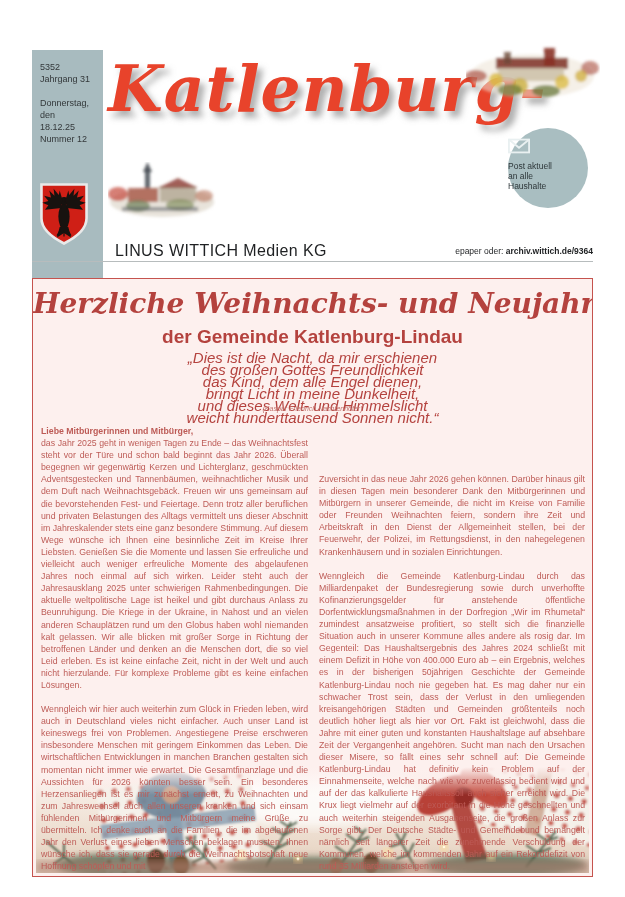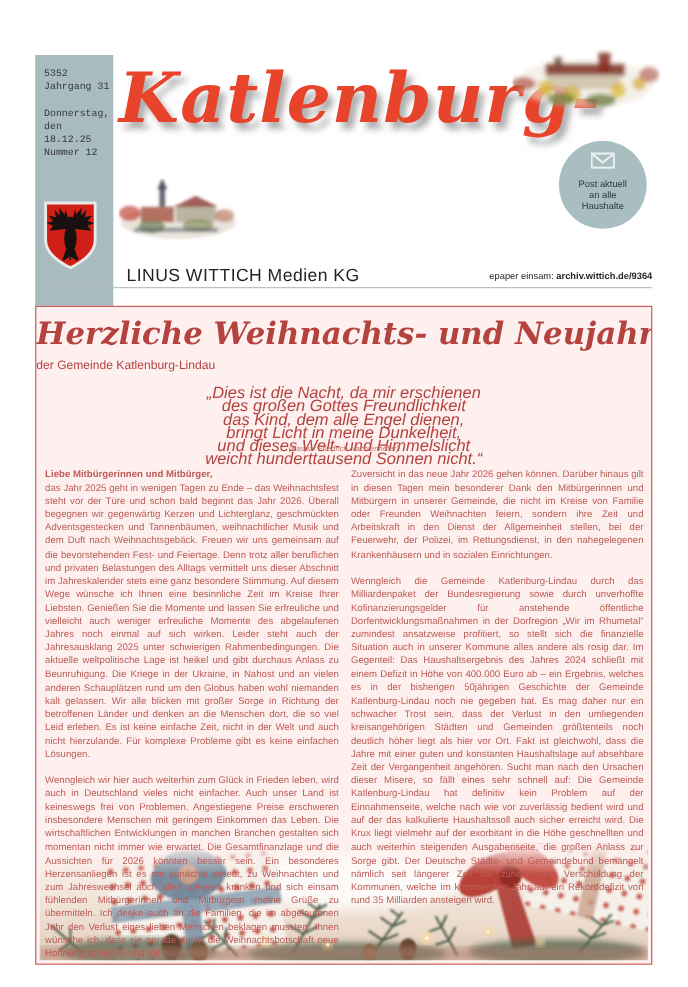--- a/index.html
+++ b/index.html
@@ -1,54 +1,54 @@
 <!DOCTYPE html>
 <html lang="de"><head>
 <meta charset="utf-8">
 <style>
   html,body{margin:0;padding:0;background:#ffffff;}
   .page{position:relative;width:625px;height:897px;background:#ffffff;overflow:hidden;
         font-family:"Liberation Sans","DejaVu Sans",sans-serif;}
   
-  .info-bar{position:absolute;left:32px;top:50px;width:71px;height:264px;background:#a8bbbf;font-family:Liberation Mono, monospace;}
+  .info-bar{position:absolute;left:32px;top:50px;width:71px;height:264px;background:#a8bbbf;}
   .info-bar .txt{position:absolute;left:8px;top:11px;font-size:9px;line-height:12px;color:#33383a;white-space:pre-line;}
   .coat{position:absolute;left:6px;top:131px;width:52px;height:66px;}
   .title-line{position:absolute;font-family:"DejaVu Serif","Liberation Serif",serif;
        font-style:italic;font-weight:bold;color:#e8432b;
        text-shadow:5px 6px 6px rgba(110,110,110,0.55);letter-spacing:1px;white-space:nowrap;}
   .title1{left:108px;top:52px;font-size:63px;}
   .title2{left:228px;top:142px;font-size:63px;}
   .wc{position:absolute;}
   .wc-left{left:108px;top:162px;width:108px;height:60px;}
   .wc-right{left:466px;top:44px;width:134px;height:62px;}
   .badge{position:absolute;left:508px;top:128px;width:80px;height:80px;border-radius:50%;
-         background:#a9bec1;text-align:center;}
+         background:#a9bec1;text-align:left;}
   .badge .env{margin-top:10px;height:16px;}
   .badge .btxt{font-size:8.5px;line-height:10px;color:#2d3639;white-space:pre-line;margin-top:3px;}
   .publisher{position:absolute;left:115px;top:242px;font-size:16px;color:#1f2123;letter-spacing:.4px;}
   .epaper{position:absolute;right:32px;top:246px;font-size:8.5px;color:#1f2123;}
   .epaper b{font-weight:bold;}
   .header-rule{position:absolute;left:32px;top:261px;width:561px;height:1px;background:#b7bcbd;}
   
   .article{position:absolute;left:32px;top:278px;width:559px;height:597px;
            border:1.5px solid #c5534e;background:#fdf0ee;overflow:hidden;}
   .headline{position:absolute;left:0;top:8px;width:100%;text-align:center;
             font-family:"DejaVu Serif","Liberation Serif",serif;font-style:italic;font-weight:bold;
             font-size:28px;color:#b4423e;white-space:nowrap;}
-  .subheadline{position:absolute;left:0;top:47px;width:100%;text-align:left;
-            font-weight:normal;font-size:11px;color:#b4423e;}
+  .subheadline{position:absolute;left:0;top:47px;width:100%;text-align:center;
+            font-weight:bold;font-size:19px;color:#b4423e;}
   .quote{position:absolute;left:0;top:73px;width:100%;text-align:center;font-style:italic;
             font-size:15px;line-height:12px;color:#b4423e;white-space:pre-line;}
   .quote-attr{position:absolute;left:0;top:126px;width:100%;text-align:center;font-style:italic;
             font-size:7px;color:#c2716c;}
   .col{position:absolute;top:146px;font-size:8.75px;line-height:12.1px;color:#bd5b56;
        text-align:justify;hyphens:auto;-webkit-hyphens:auto;z-index:2;}
   .col p{margin:0 0 12px 0;}
   .col-left{left:8px;width:267px;}
-  .col-right{left:286px;width:266px;}
+  .col-right{left:286px;width:266px;margin-top:48px;}
   .salutation{font-weight:bold;}
   .photo{position:absolute;left:3px;bottom:3px;width:553px;height:106px;z-index:1;}
 </style>
 </head>
 <body>
 
 <div class="page">
 
   <div class="info-bar">
     <div class="txt">5352
@@ -122,21 +122,21 @@
     <svg class="env" viewBox="0 0 24 16" width="22" height="15">
       <rect x="1" y="1" width="22" height="14" fill="none" stroke="#e9f0f1" stroke-width="2"></rect>
       <path d="M1,1 L12,10 L23,1" fill="none" stroke="#e9f0f1" stroke-width="2"></path>
     </svg>
     <div class="btxt">Post aktuell
 an alle
 Haushalte</div>
   </div>
 
   <div class="publisher">LINUS WITTICH Medien KG</div>
-  <div class="epaper"><span>epaper einsam: </span><b>archiv.wittich.de/9364</b></div>
+  <div class="epaper"><span>epaper oder: </span><b>archiv.wittich.de/9364</b></div>
   <div class="header-rule"></div>
 
   <div class="article">
     <div class="headline">Herzliche Weihnachts- und Neujahrsgrüße</div>
     <div class="subheadline">der Gemeinde Katlenburg-Lindau</div>
     <div class="quote">„Dies ist die Nacht, da mir erschienen
 des großen Gottes Freundlichkeit
 das Kind, dem alle Engel dienen,
 bringt Licht in meine Dunkelheit,
 und dieses Welt- und Himmelslicht

